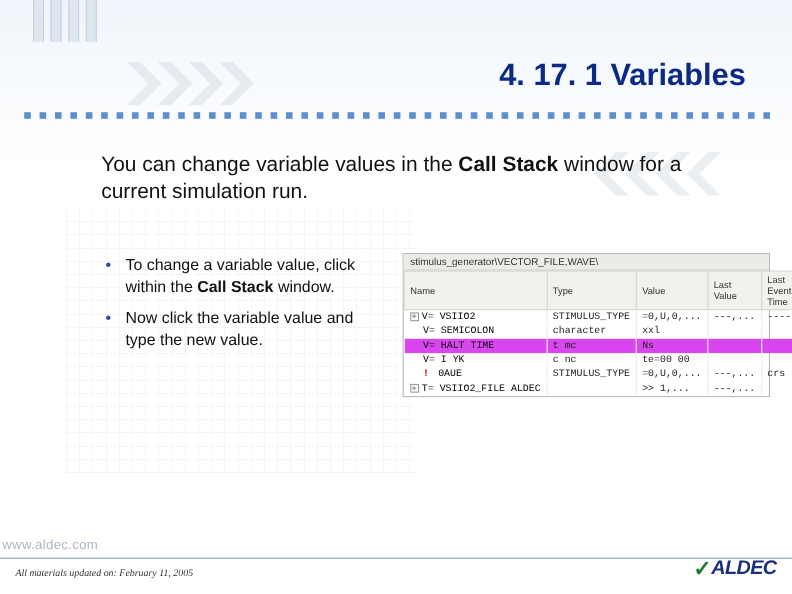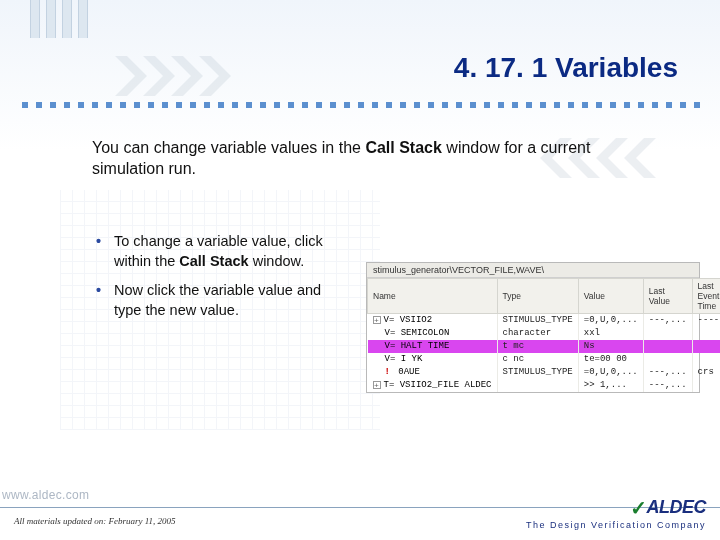--- a/index.html
+++ b/index.html
@@ -22,34 +22,34 @@
     color: #0b2a83; font-weight: 700; font-size: 28px; margin-left: 18px;
   }
   .dotline {
     position: absolute; top: 100px; left: 18px; right: 18px; height: 10px;
     display: flex; gap: 8px; align-items: center; overflow: hidden;
     padding-left: 4px;
   }
   .dotline span { width: 6px; height: 6px; background: #5b8fcf; flex: 0 0 auto; }
   .intro {
     position: absolute; top: 138px; left: 92px; width: 540px;
-    font-size: 16px; color: #111; line-height: 1.3;
+    font-size: 19px; color: #111; line-height: 1.3;
   }
   .intro b { font-weight: 700; }
   .bullets {
     position: absolute; top: 232px; left: 96px; width: 256px;
     font-size: 14.5px; color: #111; line-height: 1.35;
   }
   .bullets .row { display: flex; margin-bottom: 10px; }
   .bullets .dot { color: #2b4aa0; font-weight: 700; width: 18px; flex: 0 0 18px; }
   .bullets b { font-weight: 700; }
   .shot {
     position: absolute; top: 230px; left: 366px; width: 334px;
     background: #fff; border: 1px solid #b9b9b9; font-family: "Courier New", monospace;
-    font-size: 9px; color: #222; margin-top: 32px;
+    font-size: 9px; color: #222;
   }
   .shot .titlebar {
     padding: 2px 6px; background: #ecebe6; border-bottom: 1px solid #cfcfcf;
     font-family: Verdana, Arial, sans-serif; font-size: 9px; color: #333;
   }
   .shot table { width: 100%; border-collapse: collapse; }
   .shot th {
     background: #f2f1ec; font-family: Verdana, Arial, sans-serif; font-size: 8.5px;
     font-weight: 400; text-align: left; padding: 2px 5px; border: 1px solid #d5d5cf; color: #333;
   }
@@ -260,16 +260,15 @@
         </tbody>
     </table>
   </div>
 
 
   <div class="footer-url">www.aldec.com</div>
   <div class="footer-rule"></div>
   <div class="footer-date">All materials updated on: February 11, 2005</div>
   <div class="footer-brand">
     <div class="brand-logo"><span class="check">✓</span><span>ALDEC</span></div>
-    <div class="brand-tag">The Design Verification Company</div>
   </div>
 
 </div>
 
 </body></html>

